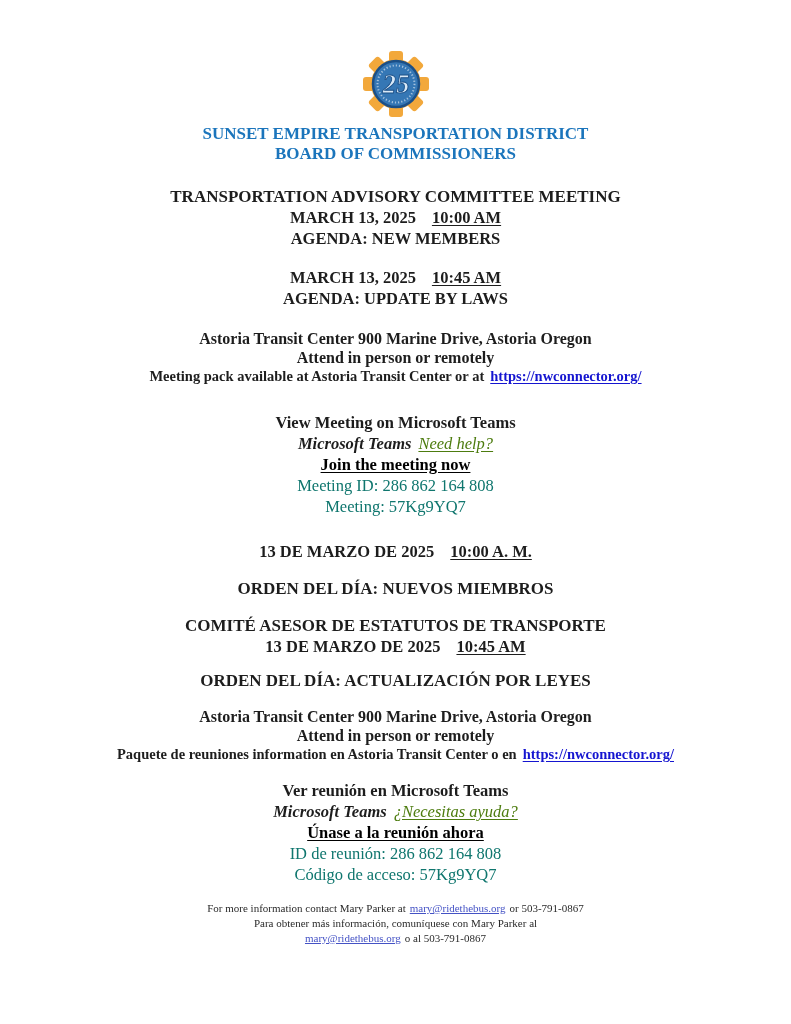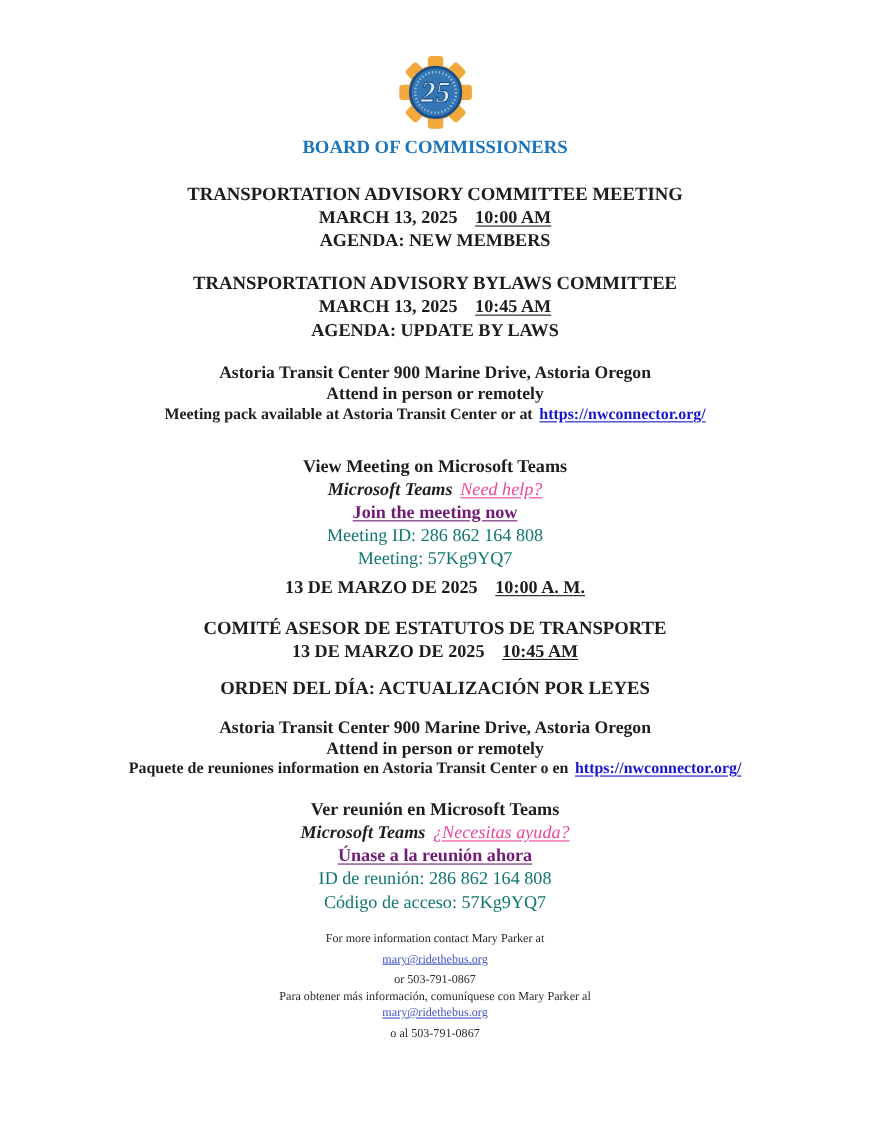--- a/index.html
+++ b/index.html
@@ -25,36 +25,36 @@
   .heading { font-weight: bold; font-size: 17px; line-height: 21px; color: #1d1d1d; }
   .date-line { font-weight: bold; font-size: 16.5px; line-height: 21px; display: flex; justify-content: center; gap: 16px; }
   .time-underline { text-decoration: underline; text-underline-offset: 2px; }
   .agenda-line { font-weight: bold; font-size: 16.5px; line-height: 21px; }
 
   .location-block { margin-bottom: 26px; }
   .loc-line { font-weight: bold; font-size: 16px; line-height: 19px; }
   .pack-line { font-weight: bold; font-size: 14.5px; line-height: 19px; display: flex; justify-content: center; gap: 6px; }
   .url-link { color: #1515d0; font-weight: bold; text-decoration: underline; text-underline-offset: 2px; }
 
-  .teams-block { margin-bottom: 5px; font-size: 16.5px; line-height: 21px; }
+  .teams-block { margin-bottom: 24px; font-size: 16.5px; line-height: 21px; }
   .teams-bold { font-weight: bold; color: #1d1d1d; }
   .teams-row { display: flex; justify-content: center; gap: 7px; font-style: italic; }
-  .teams-link { color: #ec4899; text-decoration: underline; text-underline-offset: 2px; }
-  .teams-link-bold { color: #701a75; font-weight: bold; text-decoration: underline; text-underline-offset: 2px; }
+  .teams-link { color: #4d7c0f; text-decoration: underline; text-underline-offset: 2px; }
+  .teams-link-bold { color: #000000; font-weight: bold; text-decoration: underline; text-underline-offset: 2px; }
   .muted { color: #0f766e; }
 
   .block-es-1 { margin-bottom: 16px; }
   .orden-1 { margin-bottom: 16px; }
   .block-es-2 { margin-bottom: 13px; }
   .orden-2 { margin-bottom: 16px; }
   .location-block-es { margin-bottom: 16px; }
   .teams-block-es { margin-bottom: 16px; font-size: 16.5px; line-height: 21px; }
 
   .footer { font-size: 11px; line-height: 15px; color: #2a2a2a; }
-  .footer-row { display: flex; justify-content: center; gap: 4px; flex-direction: column; }
+  .footer-row { display: flex; justify-content: center; gap: 4px; }
   .footer-link { color: #4452c5; text-decoration: underline; }
 </style>
 </head>
 <body>
 
 <div class="page">
 
   <div class="logo-wrap">
     <svg width="78" height="68" viewBox="0 0 78 68">
       <g transform="translate(39,34)">
@@ -70,34 +70,34 @@
         </g>
         <circle r="25" fill="#F2A83B"></circle>
         <circle r="23" fill="#3577B5" stroke="#1B4F87" stroke-width="2.5"></circle>
         <circle r="18.5" fill="none" stroke="#ffffff" stroke-width="2" stroke-dasharray="1.2 2" opacity="0.55"></circle>
         <text y="9" text-anchor="middle" font-size="27" font-style="italic" font-weight="bold" font-family="Liberation Serif, serif" fill="#D9E9F7" stroke="#1B4F87" stroke-width="0.9">25</text>
       </g>
     </svg>
   </div>
 
   <div class="org-title">
+    <div>SUNSET EMPIRE TRANSPORTATION DISTRICT</div>
     <div>BOARD OF COMMISSIONERS</div>
   </div>
 
   <div class="block-en-1">
     <div class="heading">TRANSPORTATION ADVISORY COMMITTEE MEETING</div>
     <div class="date-line">
       <span>MARCH 13, 2025</span>
       <span class="time-underline">10:00 AM</span>
     </div>
     <div class="agenda-line">AGENDA: NEW MEMBERS</div>
   </div>
 
   <div class="block-en-2">
-    <div class="heading">TRANSPORTATION ADVISORY BYLAWS COMMITTEE</div>
     <div class="date-line">
       <span>MARCH 13, 2025</span>
       <span class="time-underline">10:45 AM</span>
     </div>
     <div class="agenda-line">AGENDA: UPDATE BY LAWS</div>
   </div>
 
   <div class="location-block">
     <div class="loc-line">Astoria Transit Center 900 Marine Drive, Astoria Oregon</div>
     <div class="loc-line">Attend in person or remotely</div>
@@ -120,20 +120,21 @@
     <div class="muted">Meeting: 57Kg9YQ7</div>
   </div>
 
   <div class="block-es-1">
     <div class="date-line">
       <span>13 DE MARZO DE 2025</span>
       <span class="time-underline">10:00 A. M.</span>
     </div>
   </div>
 
+  <div class="heading orden-1">ORDEN DEL DÍA: NUEVOS MIEMBROS</div>
 
   <div class="block-es-2">
     <div class="heading">COMITÉ ASESOR DE ESTATUTOS DE TRANSPORTE</div>
     <div class="date-line">
       <span>13 DE MARZO DE 2025</span>
       <span class="time-underline">10:45 AM</span>
     </div>
   </div>
 
   <div class="heading orden-2">ORDEN DEL DÍA: ACTUALIZACIÓN POR LEYES</div>

